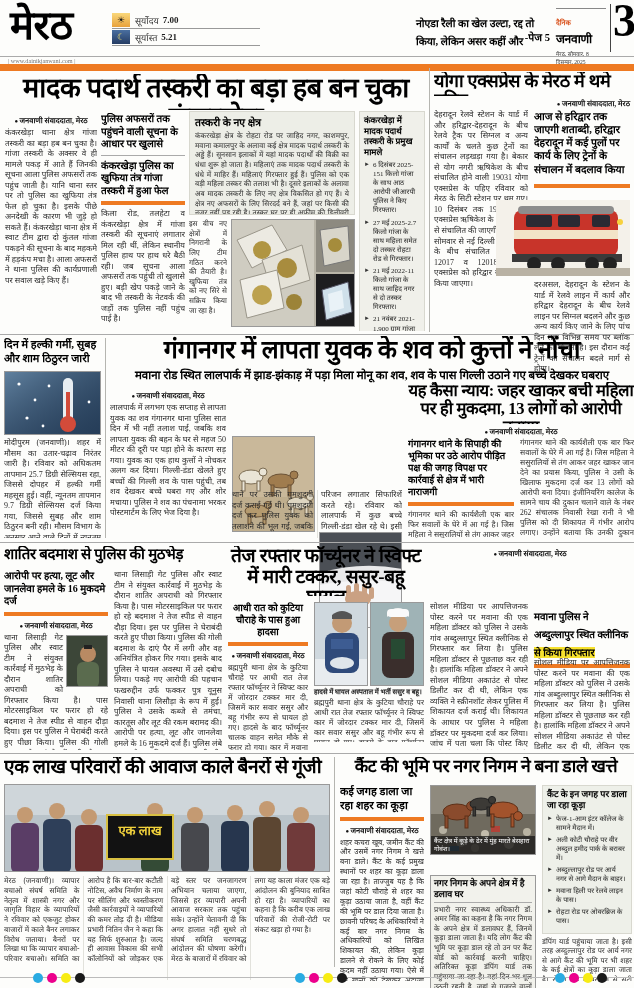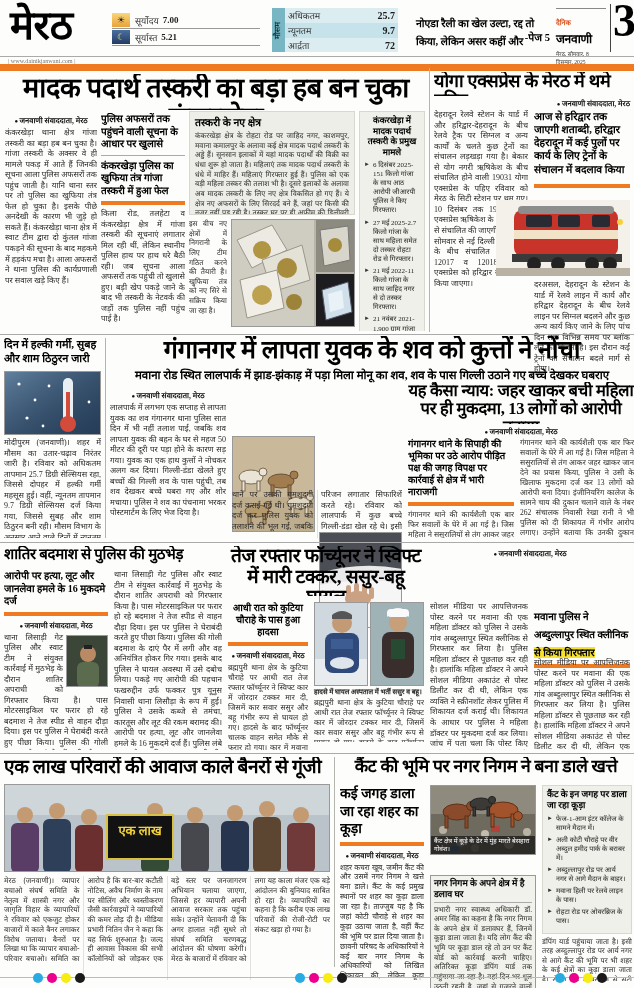--- a/index.html
+++ b/index.html
@@ -45,37 +45,20 @@
         <span class="lab" style="margin-left:5px;">सूर्योदय</span>
         <span class="val">7.00</span>
       </div>
       <div class="wrow" style="border-bottom:1px solid #999;padding:1px 0;">
         <span style="width:18px;height:14px;background:linear-gradient(#4a6fa0,#253c63);text-align:center;font-size:9px;line-height:14px;color:#f4e06d;">☾</span>
         <span class="lab" style="margin-left:5px;">सूर्यास्त</span>
         <span class="val">5.21</span>
       </div>
     </div>
 
-    <div class="abs" style="left:272px;top:8px;width:126px;height:44px;display:flex;">
-      <div style="width:13px;background:#79b6c4;color:#143a42;font-size:8px;font-weight:bold;writing-mode:vertical-rl;transform:rotate(180deg);text-align:center;">मौसम</div>
-      <div style="flex:1;">
-        <div class="wrow" style="background:#dcedf2;padding:0 3px;height:15px;justify-content:space-between;">
-          <span class="lab">अधिकतम</span>
-          <span class="val" style="font-size:10px;">25.7</span>
-        </div>
-        <div class="wrow" style="background:#c6e2ea;padding:0 3px;height:15px;justify-content:space-between;">
-          <span class="lab">न्यूनतम</span>
-          <span class="val" style="font-size:10px;">9.7</span>
-        </div>
-        <div class="wrow" style="background:#dcedf2;padding:0 3px;height:14px;justify-content:space-between;">
-          <span class="lab">आर्द्रता</span>
-          <span class="val" style="font-size:10px;">72</span>
-        </div>
-      </div>
-    </div>
 
     <div class="abs" style="left:416px;top:13px;width:134px;">
       <span class="sub" style="font-size:10.5px;">नोएडा रैली का खेल उल्टा, रद्द तो किया, लेकिन असर कहीं और</span>
       <span class="sub" style="font-size:10.5px;float:right;">-पेज 5</span>
     </div>
 
     <div class="abs" style="left:556px;top:8px;width:50px;border-top:1px solid #888;border-bottom:1px solid #888;padding:2px 0 3px;">
       <div><span style="color:#d9531e;font-size:7px;font-weight:bold;">दैनिक</span>
       <span class="hl" style="font-size:12px;">जनवाणी</span></div>
       <div style="font-size:5.6px;color:#333;margin-top:3px;">मेरठ, सोमवार,  8 दिसम्बर,  2025</div>
@@ -130,21 +113,21 @@
           <rect x="84" y="54" width="40" height="54" fill="#1d1d1f"></rect>
           <polygon points="90,70 116,62 120,92 94,100" fill="#cfe0ea" stroke="#556"></polygon>
           <polygon points="96,74 110,70 112,88 98,92" fill="#e9f2f7"></polygon>
         </svg>
       </div>
     </div>
   </div>
 
   <div class="abs ov" style="left:359px;top:111px;width:66px;height:220px;">
     <div class="box" style="padding:3px 4px;background:#f0f0ea;">
-      <div class="sub" style="font-size:8.6px;margin-bottom:3px;text-align:center;">कंकरखेड़ा में मादक पदार्थ तस्करी के प्रमुख मामले</div>
+      <div class="sub" style="font-size:8.6px;margin-bottom:3px;">कंकरखेड़ा में मादक पदार्थ तस्करी के प्रमुख मामले</div>
       <div class="bullets">
           <div class="li">6 दिसंबर 2025-151 किलो गांजा के साथ आठ आरोपी जीआरपी पुलिस ने किए गिरफ्तार।</div>
           <div class="li">27 मई 2025-2.7 किलो गांजा के साथ महिला समेत दो तस्कर रोहटा रोड से गिरफ्तार।</div>
           <div class="li">21 मई 2022-11 किलो गांजा के साथ जाहिद नगर से दो तस्कर गिरफ्तार।</div>
           <div class="li">21 नवंबर 2021-1,900 ग्राम गांजा के साथ जाहिद नगर से एक महिला समेत दो तस्कर गिरफ्तार।</div>
         </div>
     </div>
 
   </div>
 
@@ -376,21 +359,21 @@
       <div class="abs" style="left:108px;top:36px;width:54px;text-align:center;color:#f2d23c;font-weight:bold;font-size:13px;">एक लाख</div>
     </div>
     <div class="body body4c ov" style="margin-top:4px;height:104px;font-size:7.4px;">मेरठ (जनवाणी)। व्यापार बचाओ संघर्ष समिति के नेतृत्व में शास्त्री नगर और जागृति विहार के व्यापारियों ने रविवार को एकजुट होकर बाजारों में काले बैनर लगाकर विरोध जताया। बैनरों पर लिखा था कि व्यापार बचाओ-परिवार बचाओ। समिति का आरोप है कि बार-बार कटौती नोटिस, अवैध निर्माण के नाम पर सीलिंग और ध्वस्तीकरण जैसी कार्रवाइयों ने व्यापारियों की कमर तोड़ दी है। मीडिया प्रभारी नितिन जैन ने कहा कि यह सिर्फ शुरुआत है। जल्द ही आवास विकास की सभी कॉलोनियों को जोड़कर एक बड़े स्तर पर जनजागरण अभियान चलाया जाएगा, जिससे हर व्यापारी अपनी आवाज सरकार तक पहुंचा सके। उन्होंने चेतावनी दी कि अगर हालात नहीं सुधरे तो संघर्ष समिति चरणबद्ध आंदोलन की घोषणा करेगी। मेरठ के बाजारों में रविवार को लगा यह काला मंजर एक बड़े आंदोलन की बुनियाद साबित हो रहा है। व्यापारियों का कहना है कि करीब एक लाख परिवारों की रोजी-रोटी पर संकट खड़ा हो गया है।</div>
   </div>
   <div class="abs vline" style="left:334px;top:757px;height:210px;"></div>
 
   <div class="abs" style="left:340px;top:757px;width:292px;height:226px;">
     <div class="hl ov" style="font-size:17.5px;text-align:center;height:22px;">कैंट की भूमि पर नगर निगम ने बना डाले खत्ते</div>
 
     <div class="abs ov" style="left:0;top:28px;width:84px;height:196px;">
-      <div class="sub" style="font-size:14px;">कई जगह डाला जा रहा शहर का कूड़ा</div>
+      <div class="sub" style="font-size:11px;">कई जगह डाला जा रहा शहर का कूड़ा</div>
       <div class="obar"></div>
       <div class="byline">जनवाणी संवाददाता, मेरठ</div>
       <div class="body" style="font-size:7.5px;">शहर कचरा खूब, जमीन कैंट की और उसमें नगर निगम ने खत्ते बना डाले। कैंट के कई प्रमुख स्थानों पर शहर का कूड़ा डाला जा रहा है। ताज्जुब यह है कि जहां कोटी चौराहे से शहर का कूड़ा उठाया जाता है, वहीं कैंट की भूमि पर डाल दिया जाता है। छावनी परिषद के अधिकारियों ने कई बार नगर निगम के अधिकारियों को लिखित शिकायत की, लेकिन कूड़ा डालने से रोकने के लिए कोई कदम नहीं उठाया गया। ऐसे में इन खत्तों को देखकर अंदाजा लगता है कि स्वच्छता के दावे कितने खोखले हैं।</div>
     </div>
 
     <div class="abs" style="left:90px;top:28px;width:106px;height:196px;">
       <div class="photo" style="width:106px;height:70px;">
         <svg width="106" height="70" viewBox="0 0 106 70">
           <rect width="106" height="70" fill="#8f8a7e"></rect>
           <rect y="28" width="106" height="42" fill="#6f6a5e"></rect>

